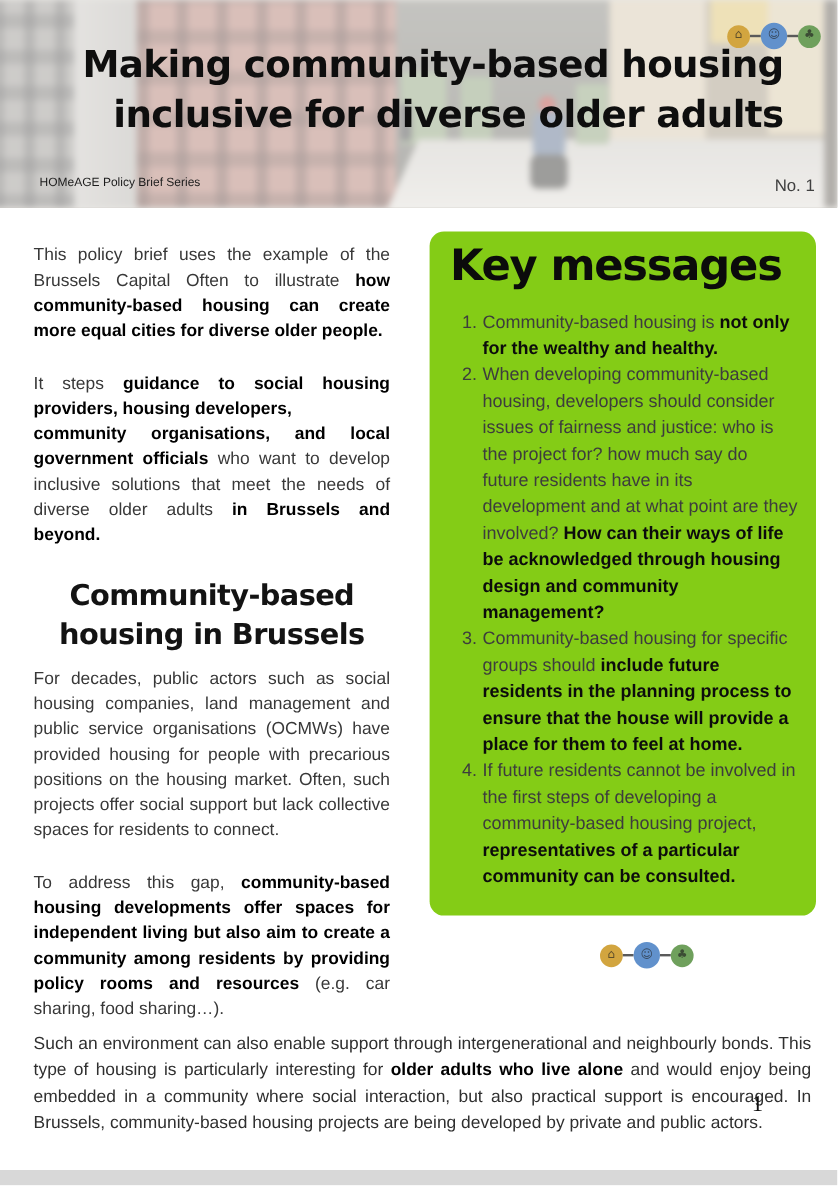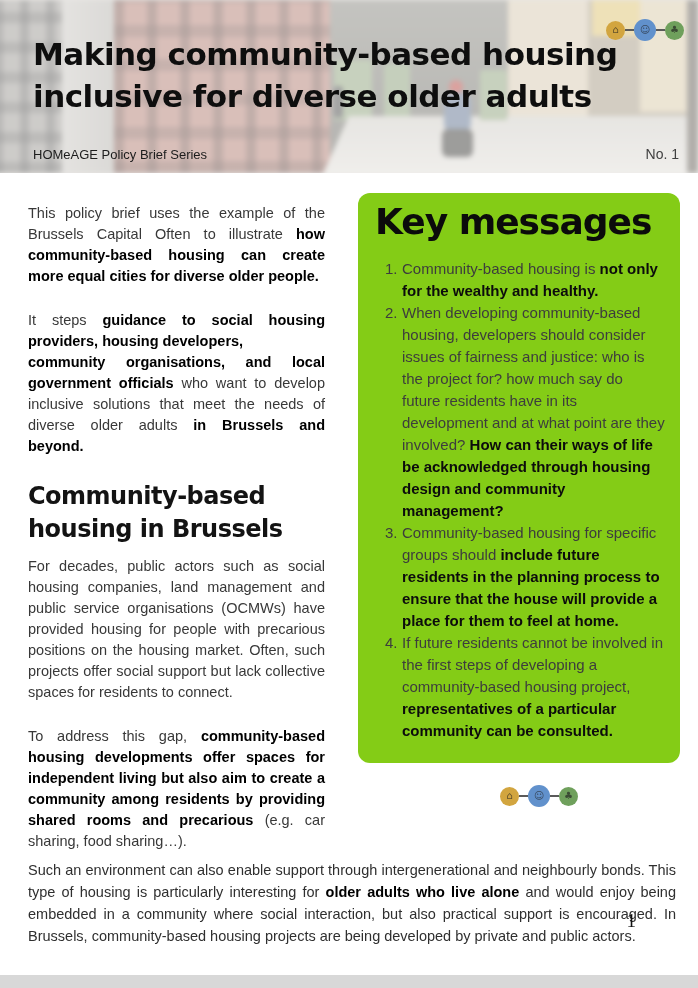--- a/index.html
+++ b/index.html
@@ -31,40 +31,40 @@
   .street{left:322px;top:116px;width:380px;height:60px;transform:skewX(-24deg);transform-origin:bottom left;
     background:linear-gradient(#ccc9c2,#e0ddd7);}
   .fig-walk{left:334px;top:86px;width:9px;height:32px;background:#3f3f3f;border-radius:4px;}
   .cyclist-head{left:449px;top:80px;width:14px;height:14px;background:#b43c36;border-radius:50%;}
   .cyclist-body{left:444px;top:93px;width:27px;height:40px;background:#5a6e8c;border-radius:9px;}
   .cyclist-bike{left:442px;top:129px;width:31px;height:28px;background:#33322e;border-radius:6px;}
   .photo-veil{position:absolute;inset:0;background:rgba(255,255,255,.52);}
 
   .hdr-title{position:absolute;left:33px;top:33px;width:620px;
     font-family:"DejaVu Sans",sans-serif;font-weight:700;font-size:31px;line-height:42px;
-    letter-spacing:-0.5px;color:#0e0e0e;}
-  .hdr-series{position:absolute;left:33px;top:147px;font-size:13px;color:#1c1c1c;}
+    letter-spacing:-0.5px;color:#0e0e0e;text-align:right;}
+  .hdr-series{position:absolute;left:33px;top:147px;font-size:10px;color:#1c1c1c;}
   .hdr-issue{position:absolute;right:19px;top:146px;font-size:14px;color:#404040;}
 
   
   .logo-row{position:absolute;display:flex;align-items:center;}
   .logo-top{left:606px;top:19px;}
   .logo-bottom{left:500px;top:785px;}
   .logo-circle{width:19px;height:19px;border-radius:50%;display:flex;align-items:center;justify-content:center;
     font-size:10px;line-height:1;color:rgba(30,30,30,.65);font-family:"DejaVu Sans",sans-serif;}
   .logo-circle.mid{width:22px;height:22px;}
   .logo-link{width:9px;height:2px;background:#5a5a5a;}
 
   
   .left-col{position:absolute;left:28px;top:203px;width:297px;color:#383838;
     font-size:14.5px;line-height:21px;text-align:justify;}
   .left-col p{margin:0 0 23px 0;}
   .bd{font-weight:700;color:#000;}
   .section-heading{font-family:"DejaVu Sans",sans-serif;font-weight:700;font-size:24px;line-height:33px;
-    letter-spacing:-0.5px;color:#131313;margin:3px 0 10px 0;text-align:left;}
+    letter-spacing:-0.5px;color:#131313;margin:3px 0 10px 0;text-align:center;}
 
   
   .key-box{position:absolute;left:358px;top:193px;width:322px;height:570px;border-radius:12px;
     box-sizing:border-box;padding:6px 15px 10px 17px;background:#b6b6b6;}
   .key-title{font-family:"DejaVu Sans",sans-serif;font-weight:700;font-size:36px;line-height:46px;
     letter-spacing:-1px;color:#0b0b0b;margin:0;}
   .key-list{list-style:none;margin:13px 0 0 0;padding:0 0 0 10px;counter-reset:km;
     font-size:15px;line-height:22px;color:#3d3d3d;}
   .key-list li{position:relative;padding-left:17px;counter-increment:km;}
   .key-list li::before{content:counter(km) ".";position:absolute;left:0;top:0;color:#3d3d3d;}
@@ -121,21 +121,21 @@
   </div>
 
   <div class="left-col">
     <p><span>This policy brief uses the example of the Brussels Capital Often to illustrate </span><span class="bd">how community-based housing can create more equal cities for diverse older people.</span></p>
     <p><span>It steps </span><span class="bd">guidance to social housing providers, housing developers,</span><br><span class="bd">community organisations, and local government officials</span><span> who want to develop inclusive solutions that meet the needs of diverse older adults </span><span class="bd">in Brussels and beyond.</span></p>
     <div class="section-heading">
       <div>Community-based</div>
       <div>housing in Brussels</div>
     </div>
     <p><span>For decades, public actors such as social housing companies, land management and public service organisations (OCMWs) have provided housing for people with precarious positions on the housing market. Often, such projects offer social support but lack collective spaces for residents to connect.</span></p>
-    <p><span>To address this gap, </span><span class="bd">community-based housing developments offer spaces for independent living but also aim to create a community among residents by providing shared rooms and precarious</span><span> (e.g. car sharing, food sharing…).</span></p>
+    <p><span>To address this gap, </span><span class="bd">community-based housing developments offer spaces for independent living but also aim to create a community among residents by providing policy rooms and resources</span><span> (e.g. car sharing, food sharing…).</span></p>
   </div>
 
   <div class="key-box" style="background-color: #84cc16;">
     <h2 class="key-title">Key messages</h2>
     <ol class="key-list">
       <li><span>Community-based housing is </span><span class="bd">not only for the wealthy and healthy.</span></li>
       <li><span>When developing community-based housing, developers should consider issues of fairness and justice: who is the project for? how much say do future residents have in its development and at what point are they involved? </span><span class="bd">How can their ways of life be acknowledged through housing design and community management?</span></li>
       <li><span>Community-based housing for specific groups should </span><span class="bd">include future residents in the planning process to ensure that the house will provide a place for them to feel at home.</span></li>
       <li><span>If future residents cannot be involved in the first steps of developing a community-based housing project, </span><span class="bd">representatives of a particular community can be consulted.</span></li>
     </ol>

